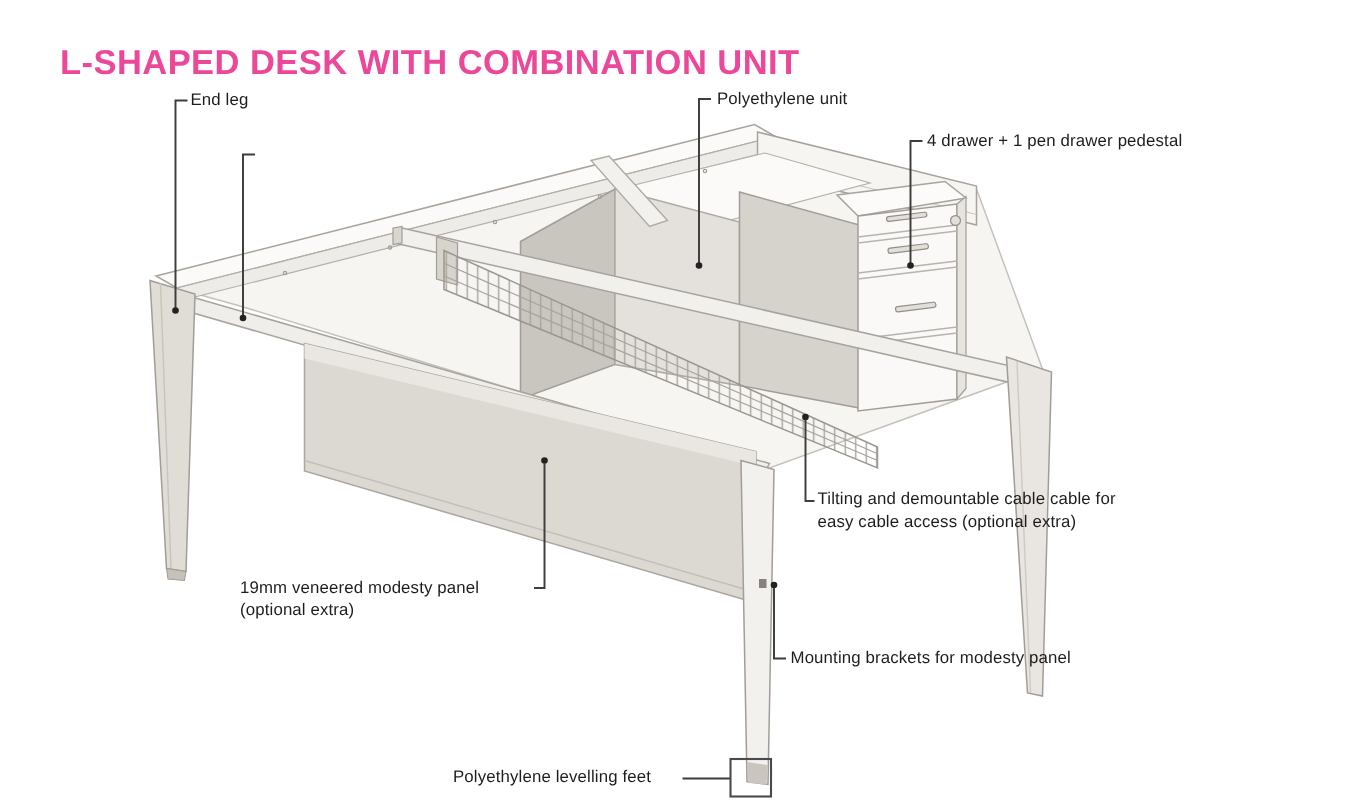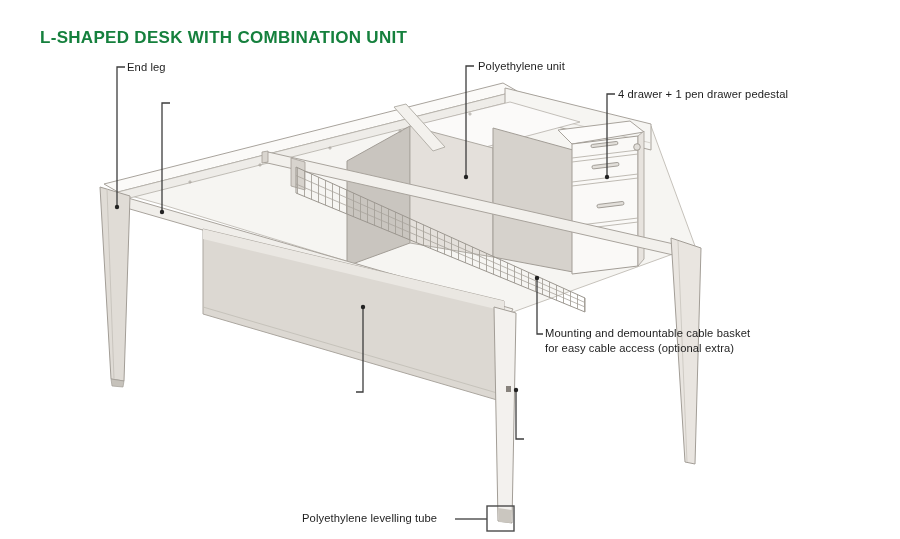--- a/index.html
+++ b/index.html
@@ -3,21 +3,21 @@
 <meta charset="utf-8">
 <style>
   html,body{margin:0;padding:0;background:#ffffff;}
   #stage{
     position:relative;width:900px;height:539px;background:#ffffff;overflow:hidden;
     font-family:"Liberation Sans",sans-serif;
   }
   #stage svg{position:absolute;left:0;top:0;}
   .title{
     position:absolute;left:40px;top:28px;
-    font-size:17px;font-weight:700;color:#15803d;letter-spacing:.3px;
+    font-size:23px;font-weight:700;color:#ec4899;letter-spacing:.3px;
     white-space:nowrap;
   }
   .lbl{
     position:absolute;
     font-size:11.2px;line-height:14.5px;color:#1d1d1d;letter-spacing:.1px;
     white-space:nowrap;
   }
   .lbl.wrap{white-space:normal;}
 </style>
 </head>
@@ -132,19 +132,21 @@
 
   <div class="title">L-SHAPED DESK WITH COMBINATION UNIT</div>
 
   <div class="lbl" style="left:127px;top:60px">End leg</div>
 
 
   <div class="lbl" style="left:478px;top:59px">Polyethylene unit</div>
 
   <div class="lbl" style="left:618px;top:87px">4 drawer + 1 pen drawer pedestal</div>
 
-  <div class="lbl wrap" style="left:545px;top:326px;width:208px">Mounting and demountable cable basket for easy cable access (optional extra)</div>
+  <div class="lbl wrap" style="left:545px;top:326px;width:208px">Tilting and demountable cable cable for easy cable access (optional extra)</div>
 
+  <div class="lbl wrap" style="left:160px;top:385px;width:200px">19mm veneered modesty panel (optional extra)</div>
 
+  <div class="lbl" style="left:527px;top:432px">Mounting brackets for modesty panel</div>
 
-  <div class="lbl" style="left:302px;top:511px">Polyethylene levelling tube</div>
+  <div class="lbl" style="left:302px;top:511px">Polyethylene levelling feet</div>
 
 </div>
 
 </body></html>

